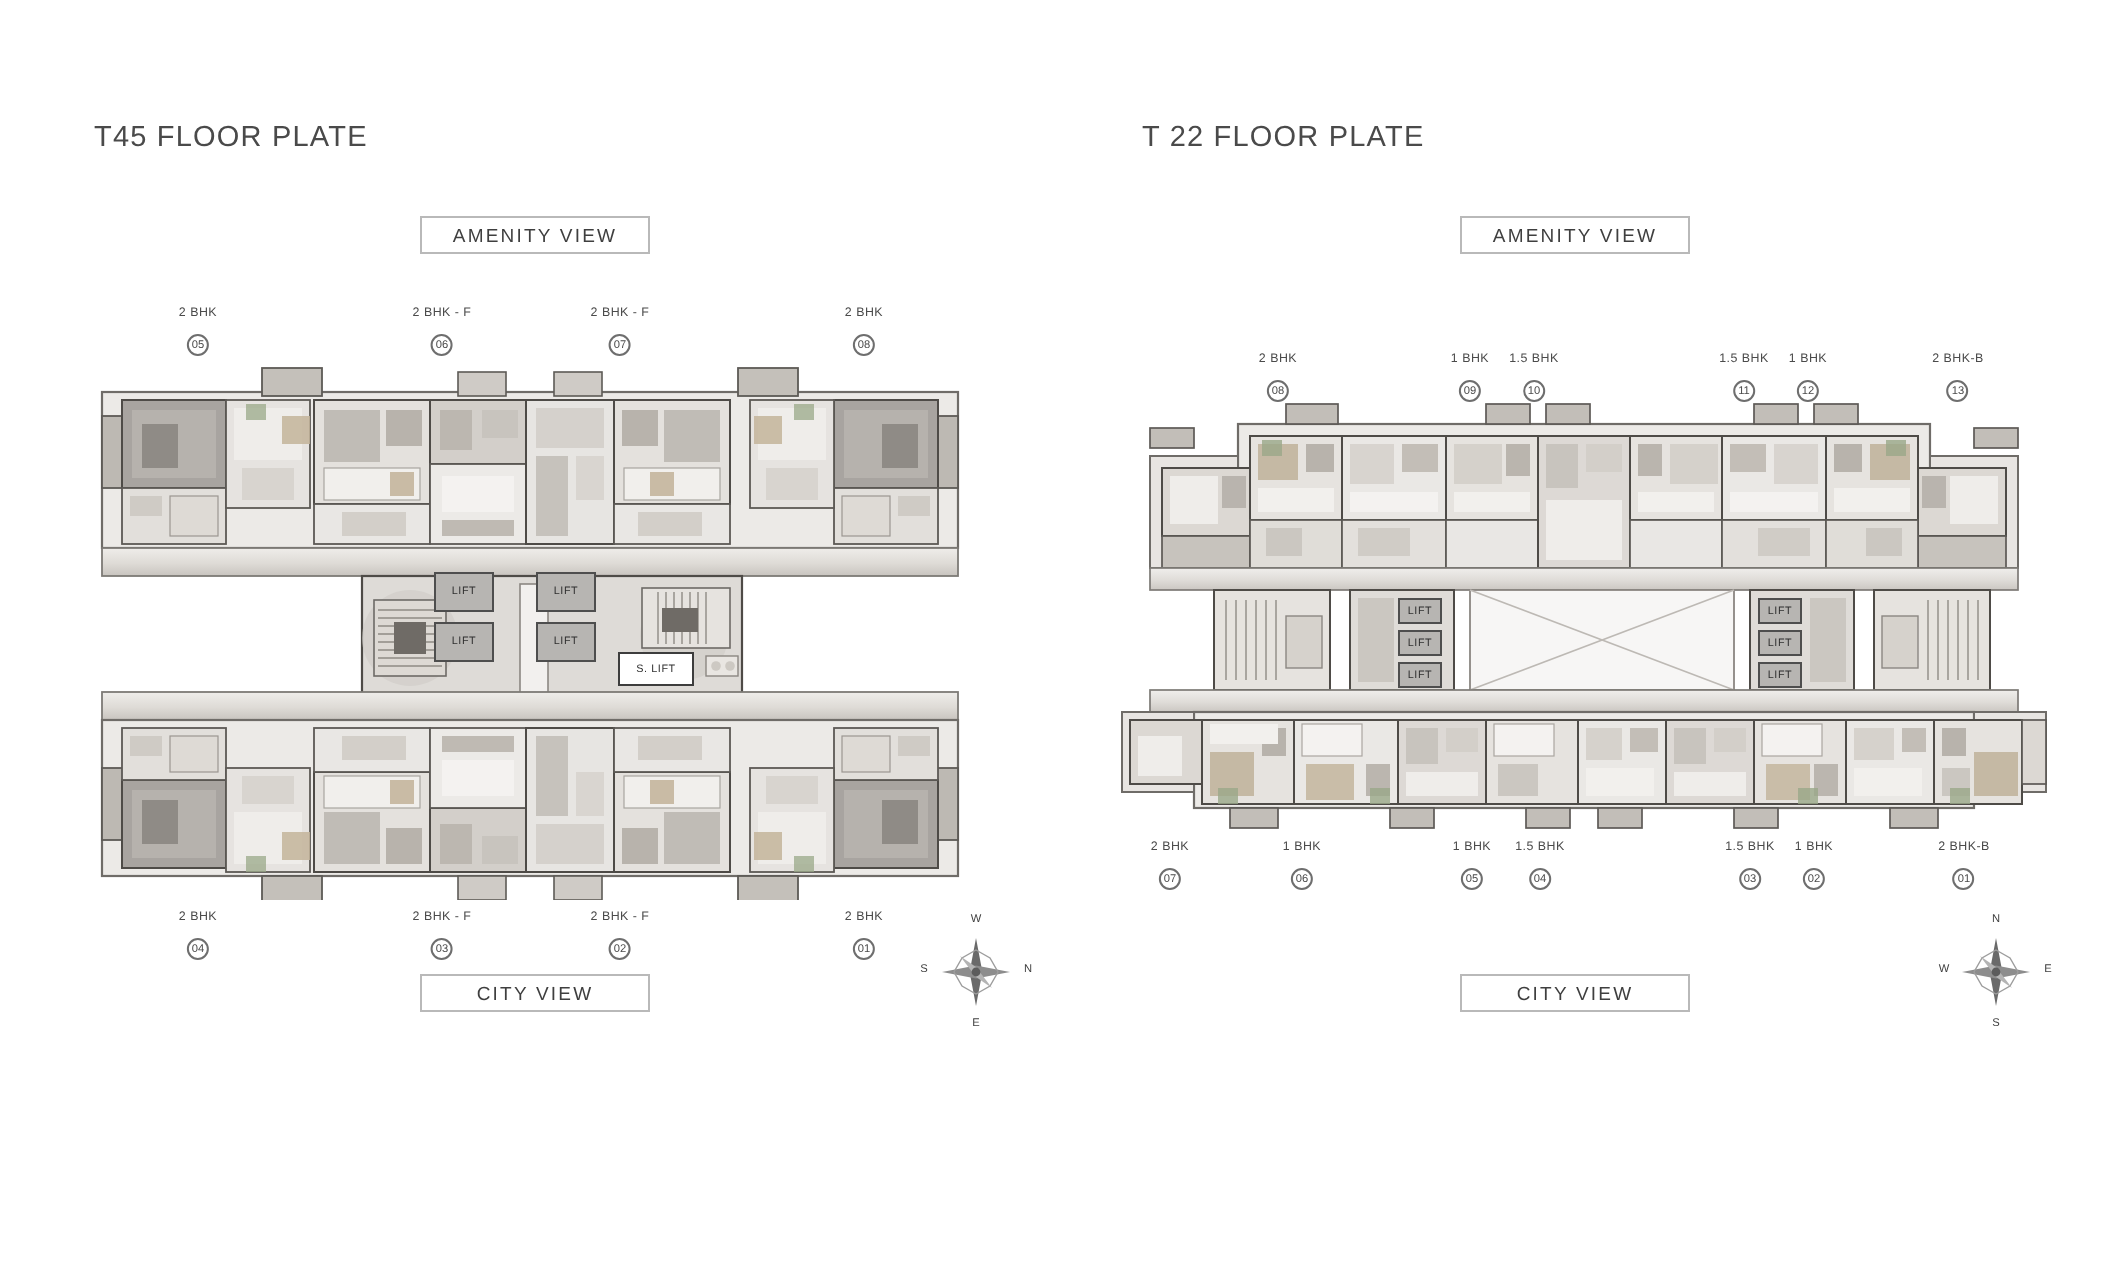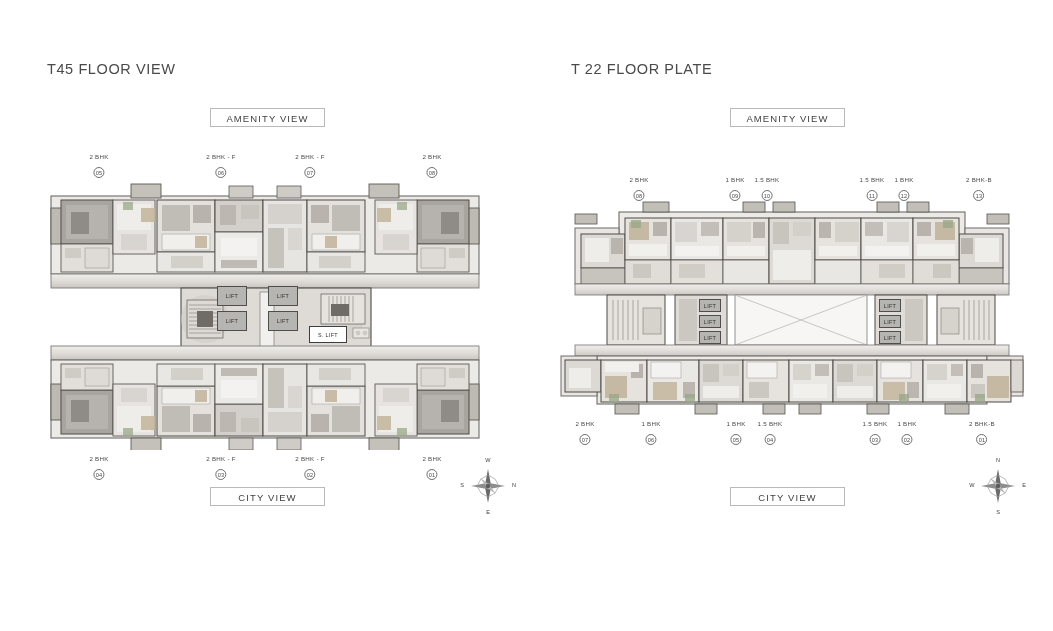--- a/index.html
+++ b/index.html
@@ -92,21 +92,21 @@
   .cmp-n{top:-1px;left:23px;}
   .cmp-s{bottom:-1px;left:23px;}
   .cmp-w{top:24px;left:-3px;}
   .cmp-e{top:24px;right:-3px;}
 </style>
 </head>
 <body>
 
 <div class="panel" id="panel-left">
 
-  <div class="plate-title" style="left:47px;top:61px;">T45 FLOOR VIEW</div>
+  <div class="plate-title" style="left:47px;top:61px;">T45 FLOOR PLATE</div>
 
   <div class="view-tag" style="left:210px;top:108px;width:115px;">AMENITY VIEW</div>
 
   <div class="unit-label" style="left:99px;top:153px;">
     <div class="unit-type">2 BHK</div>
     <div class="unit-num">05</div>
   </div>
   <div class="unit-label" style="left:221px;top:153px;">
     <div class="unit-type">2 BHK - F</div>
     <div class="unit-num">06</div>

